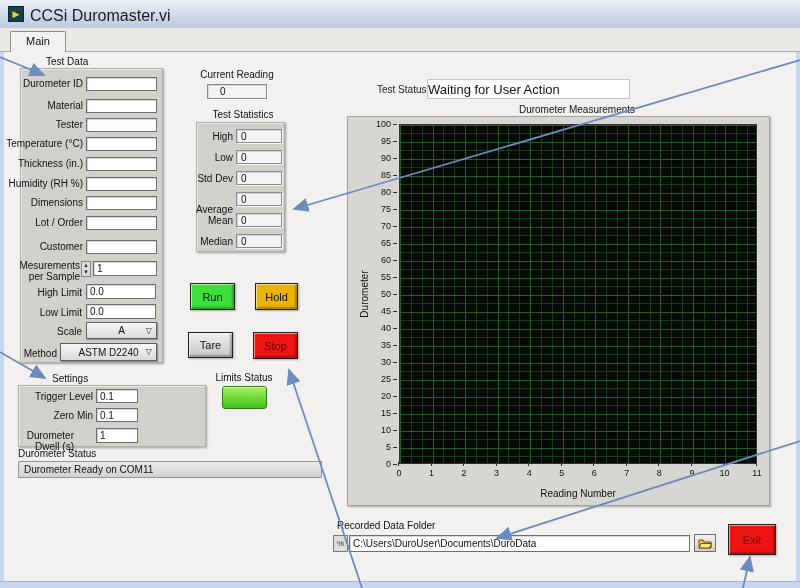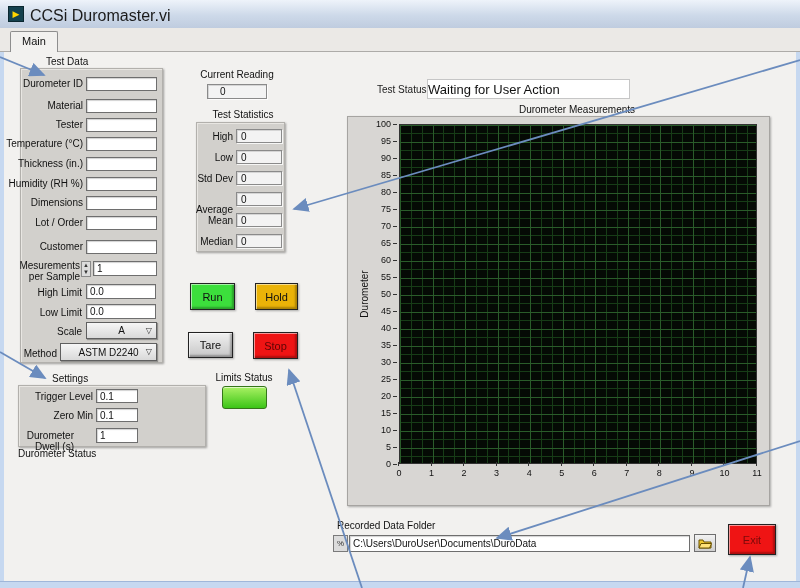--- a/index.html
+++ b/index.html
@@ -6,21 +6,21 @@
   #app{position:relative;width:800px;height:588px;overflow:hidden;
        font-family:"Liberation Sans","DejaVu Sans",sans-serif;color:#111;
        background:#f2f1ef;}
   
   .titlebar{position:absolute;left:0;top:0;width:800px;height:28px;
     background:linear-gradient(#eef3fa,#cdd9e9 55%,#bfccdf);border-bottom:1px solid #98a8bd;}
   .appicon{position:absolute;left:8px;top:6px;width:16px;height:16px;background:#14414e;
     border:1px solid #0a2730;box-sizing:border-box;color:#ffd400;font-size:9px;line-height:14px;text-align:center;}
   .wtitle{position:absolute;left:30px;top:7px;font-size:16px;color:#1b1b1b;}
   .tabstrip{position:absolute;left:0;top:28px;width:800px;height:24px;background:#ebe9e6;border-bottom:1px solid #adaba8;box-sizing:border-box;}
-  .tab{position:absolute;left:10px;top:3px;width:48px;height:21px;background:#f2f1ef;
+  .tab{position:absolute;left:10px;top:3px;width:56px;height:21px;background:#f2f1ef;
     border:1px solid #8e8e8e;border-bottom:none;border-radius:2px 2px 0 0;box-sizing:border-box;
     font-size:11px;text-align:center;line-height:19px;}
   .frame{position:absolute;background:#c6d8f0;}
   .frame.l{left:0;top:52px;width:4px;height:536px;}
   .frame.r{left:796px;top:52px;width:4px;height:536px;}
   .frame.b{left:0;top:581px;width:800px;height:7px;border-top:1px solid #9fb6d9;box-sizing:border-box;}
   
   .glabel{position:absolute;font-size:10px;color:#111;}
   .flabel{position:absolute;font-size:10px;color:#111;text-align:right;line-height:11px;}
   .clabel{position:absolute;font-size:10px;color:#111;text-align:center;}
@@ -138,25 +138,27 @@
   <div class="glabel" style="left:52px;top:373px;">Settings</div>
   <div class="group" style="left:18px;top:385px;width:188px;height:62px;"></div>
   <div class="flabel" style="left:18px;top:391px;width:75px;">Trigger Level</div>
   <input class="field" style="left: 96px; top: 389px; width: 42px; height: 14px;" value="0.1">
   <div class="flabel" style="left:18px;top:410px;width:75px;">Zero Min</div>
   <input class="field" style="left: 96px; top: 408px; width: 42px; height: 14px;" value="0.1">
   <div class="flabel" style="left:4px;top:430px;width:70px;">Durometer Dwell (s)</div>
   <input class="field" style="left: 96px; top: 428px; width: 42px; height: 15px;" value="1">
 
   <div class="glabel" style="left:18px;top:448px;">Durometer Status</div>
+  <div class="statusbar" style="left:18px;top:461px;width:304px;height:17px;">Durometer Ready on COM11</div>
 
   <div class="chart-title" style="left:398px;top:104px;width:358px;">Durometer Measurements</div>
   <div class="chart-panel">
     <div class="plot"></div>
     <div class="ylab">Durometer</div>
+    <div class="xlab">Reading Number</div>
 
   <div class="ytick" style="top: 342px;">0</div>
       <div class="ytick" style="top: 325px;">5</div>
       <div class="ytick" style="top: 308px;">10</div>
       <div class="ytick" style="top: 291px;">15</div>
       <div class="ytick" style="top: 274px;">20</div>
       <div class="ytick" style="top: 257px;">25</div>
       <div class="ytick" style="top: 240px;">30</div>
       <div class="ytick" style="top: 223px;">35</div>
       <div class="ytick" style="top: 206px;">40</div>

